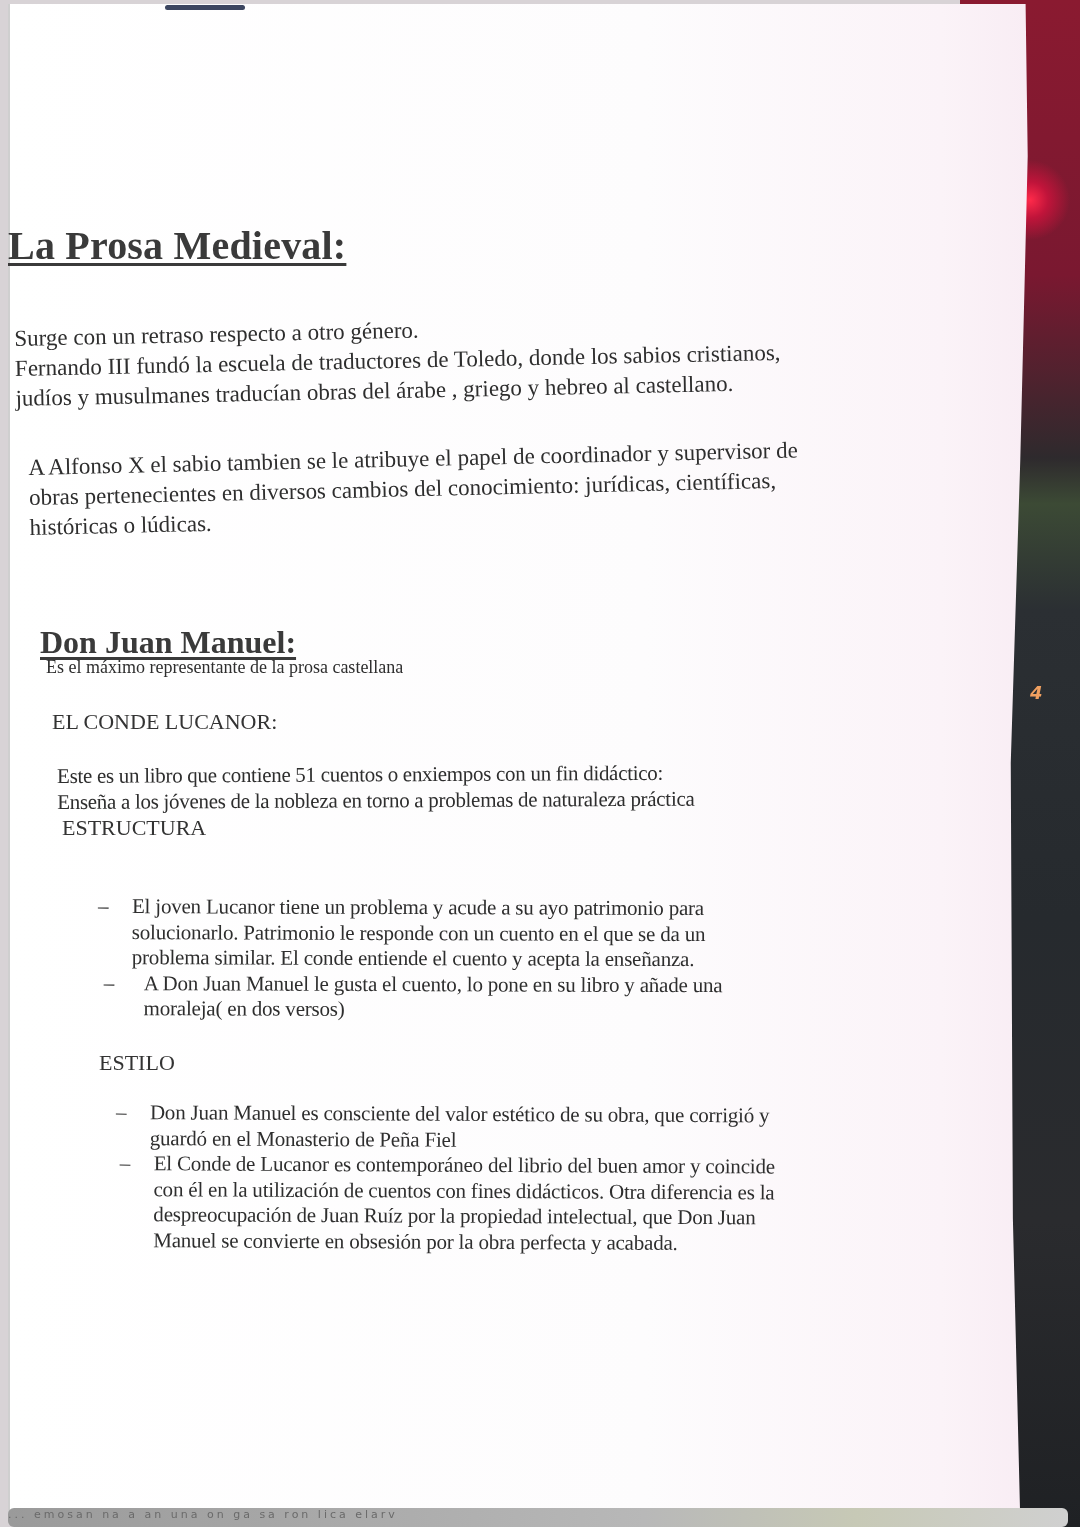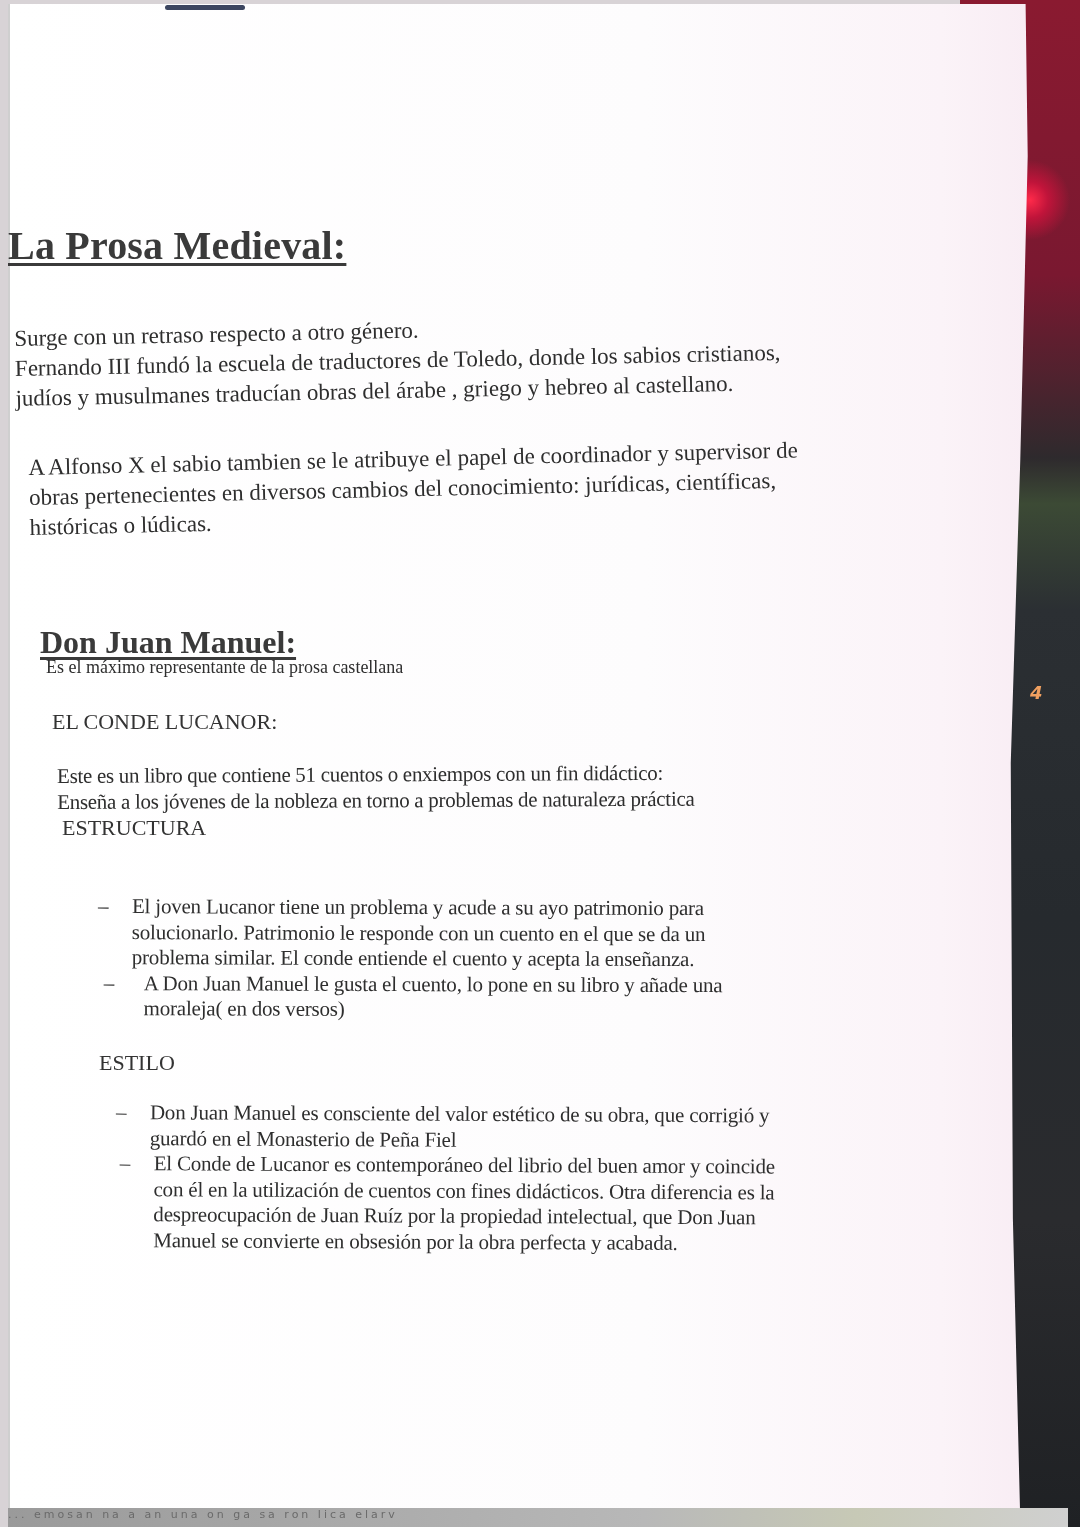--- a/index.html
+++ b/index.html
@@ -52,20 +52,21 @@
       position: absolute;
       left: 8px; top: 1508px;
       width: 1060px; height: 19px;
       background: linear-gradient(90deg, #9a9a9a, #b8b8b8 60%, #c7c9b6 80%, #d0d0d0);
       color: #6a6a6a;
       font-size: 11px;
       font-family: "DejaVu Sans", sans-serif;
       overflow: hidden;
       white-space: nowrap;
       letter-spacing: 3px;
+      border-radius: 6px;
     }
     .content {
       position: absolute;
       left: 0; top: 0;
       width: 1080px; height: 1347px;
       color: #2a2a2a;
     }
     .block {
       position: absolute;
       transform-origin: left top;

